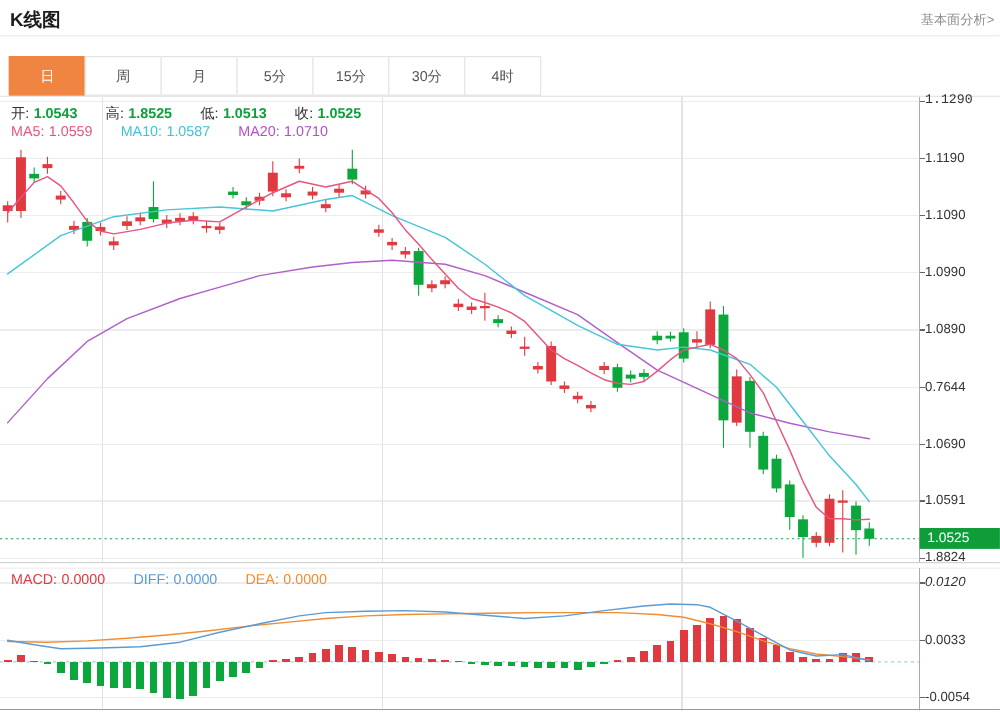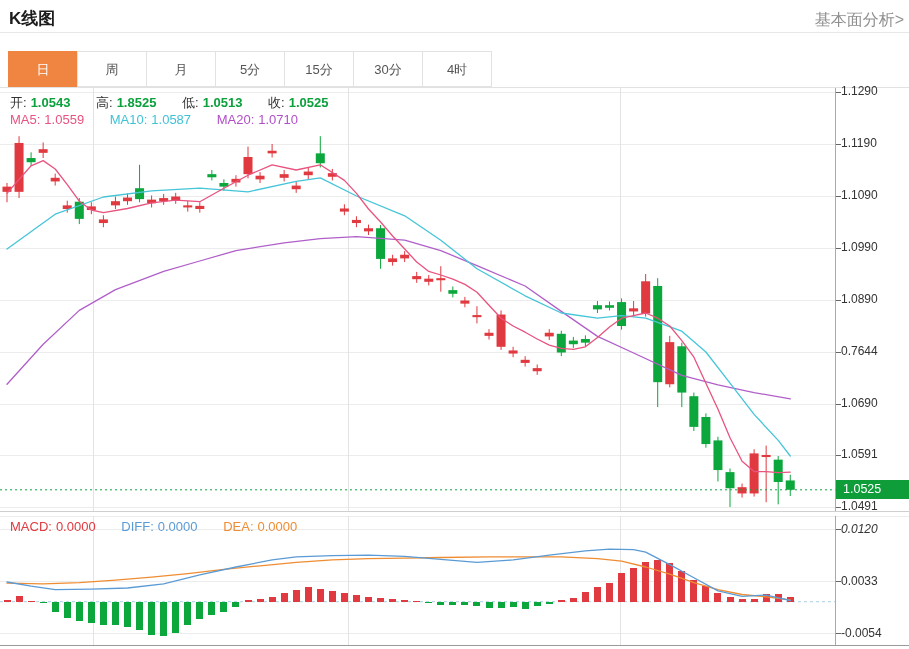--- a/index.html
+++ b/index.html
@@ -1,19 +1,19 @@
 <!DOCTYPE html>
 <html><head>
 <meta charset="utf-8">
 <style>
   html,body{margin:0;padding:0;background:#fff;}
   body{font-family:"Liberation Sans","DejaVu Sans",sans-serif;}
   #app{position:relative;width:909px;height:649px;background:#fff;overflow:hidden;}
   .page-title{position:absolute;left:9px;top:7px;font-size:17px;font-weight:bold;color:#1c1c1c;}
-  .fund-link{position:absolute;right:5px;top:10px;font-size:16px;color:#8e8e8e;cursor:pointer;}
+  .fund-link{position:absolute;right:5px;top:10px;font-size:12px;color:#8e8e8e;cursor:pointer;}
   .top-divider{position:absolute;left:0;top:32px;width:909px;height:1px;background:#e7e7e7;}
   .tabbar{position:absolute;left:8px;top:51px;height:36px;display:flex;}
   .tab{width:70px;height:36px;line-height:36px;text-align:center;font-size:13px;color:#555;
        background:#fff;border:1px solid #e2e2e2;margin-left:-1px;box-sizing:border-box;cursor:pointer;}
   .tab:first-child{margin-left:0;}
   .tab.active{background:#ef8540;border-color:#ef8540;color:#fff;}
   .tab-underline{position:absolute;left:0;top:87px;width:909px;height:1px;background:#e2e2e2;}
   .legend{position:absolute;left:10px;font-size:13px;white-space:nowrap;}
   .legend span{margin-right:4px;}
   .lab{color:#333;}
@@ -353,29 +353,29 @@
     <span class="lab">低:</span><span class="val-up">1.0513</span><span class="gap"></span>
     <span class="lab">收:</span><span class="val-up">1.0525</span>
   </div>
   <div class="legend" style="top:112px;">
     <span class="ma5">MA5:</span><span class="ma5">1.0559</span><span class="gap"></span>
     <span class="ma10">MA10:</span><span class="ma10">1.0587</span><span class="gap"></span>
     <span class="ma20">MA20:</span><span class="ma20">1.0710</span>
   </div>
 
   <div id="price-axis">
-      <div class="axis-label" style="top: 84px;">1.1290</div>
+      <div class="axis-label" style="top: 84px; font-family: Liberation Mono, monospace;">1.1290</div>
       <div class="axis-label" style="top: 136px;">1.1190</div>
       <div class="axis-label" style="top: 188px;">1.1090</div>
       <div class="axis-label" style="top: 240px;">1.0990</div>
       <div class="axis-label" style="top: 292px;">1.0890</div>
       <div class="axis-label" style="top: 344px;">0.7644</div>
       <div class="axis-label" style="top: 396px;">1.0690</div>
       <div class="axis-label" style="top: 447.48px;">1.0591</div>
-      <div class="axis-label" style="top: 499.48px;">1.0491</div>
+      <div class="axis-label" style="top: 499.48px;">1.8824</div>
     </div>
   <div class="price-badge">1.0525</div>
 
   <div class="sep1"></div>
   <div class="sep2"></div>
 
   <svg id="macd-svg" width="909" height="130" style="top:516px;">
       <line x1="0" y1="13.975999999999999" x2="835.5" y2="13.975999999999999" stroke="#ececec" stroke-width="1" shape-rendering="crispEdges"></line>
       <line x1="835.5" y1="13.975999999999999" x2="840.5" y2="13.975999999999999" stroke="#666" stroke-width="1" shape-rendering="crispEdges"></line>
       <line x1="0" y1="65.97590000000002" x2="835.5" y2="65.97590000000002" stroke="#ececec" stroke-width="1" shape-rendering="crispEdges"></line>

